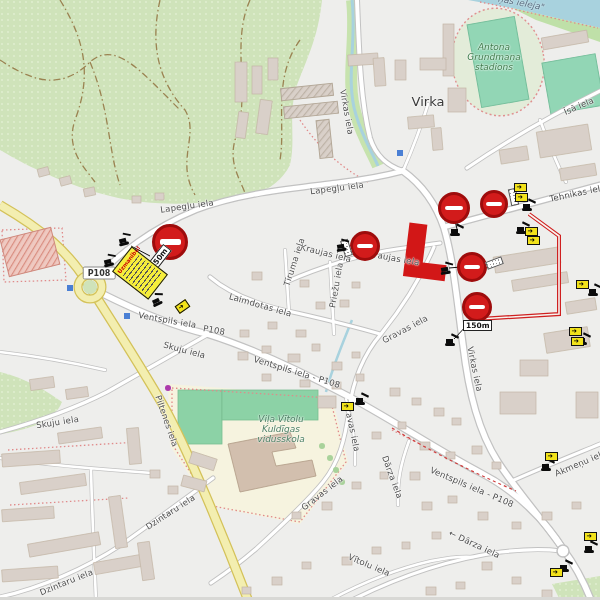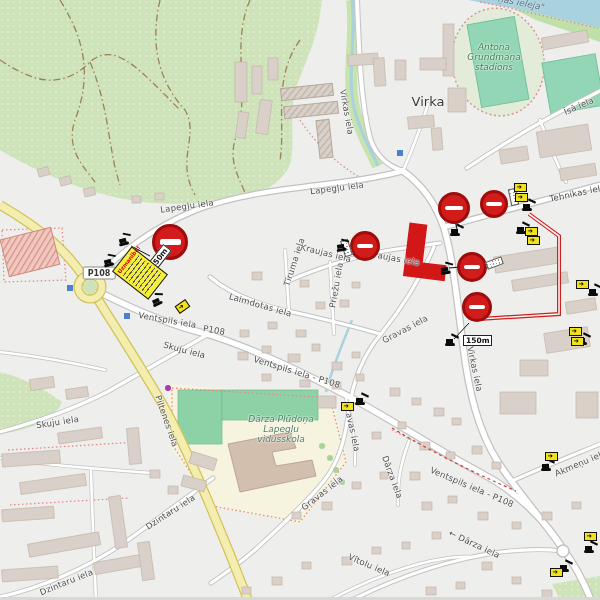--- a/index.html
+++ b/index.html
@@ -319,22 +319,22 @@
 <div class="lbl" style="left:140px;top:416px;transform:rotate(71deg)">Piltenes iela</div>
 
 <div class="place-lbl" style="left:428px;top:101px;">Virka</div>
 
 <div class="area-lbl" style="left:494px;top:57px;">
   <div>Antona</div>
   <div>Grundmaņa</div>
   <div>stadions</div>
 </div>
 <div class="area-lbl" style="left:281px;top:429px;color:#4b7f63;">
-  <div>Dārza Plūdoņa</div>
-  <div>Lapegļu</div>
+  <div>Viļa Vītolu</div>
+  <div>Kuldīgas</div>
   <div>vidusskola</div>
 </div>
 <div class="valley-lbl" style="left:498px;top:-2px;transform:rotate(11deg)">ņas ieleja"</div>
 
 <div class="refbadge" style="left:99px;top:273px;">P108</div>
 
 <div class="noentry" style="left:170px;top:242px;width:36px;height:36px;">
       <i></i>
     </div>
 <div class="noentry" style="left:365px;top:246px;width:30px;height:30px;">
@@ -347,21 +347,21 @@
       <i></i>
     </div>
 <div class="noentry" style="left:472px;top:267px;width:30px;height:30px;">
       <i></i>
     </div>
 <div class="noentry" style="left:477px;top:307px;width:30px;height:30px;">
       <i></i>
     </div>
 
 <div class="distbadge" style="left:144px;top:253px;transform:rotate(-52deg)">450m</div>
-<div class="distbadge" style="left:463px;top:335px;">150m</div>
+<div class="distbadge" style="left:463px;top:320px;">150m</div>
 <div class="minibadge" style="left:338px;top:244px;transform:rotate(72deg)"></div>
 <div class="minibadge" style="left:505px;top:193px;transform:rotate(78deg)"></div>
 <div class="minibadge" style="left:486px;top:259px;transform:rotate(-20deg)"></div>
 
 <div class="warnsign" style="left:124px;top:250px;transform:rotate(-52deg)">
   <div class="t">Uzmanību!</div>
   <div class="fine"></div>
 </div>
 
 <div class="exc" style="left:118px;top:234px;transform:rotate(-15deg)">

